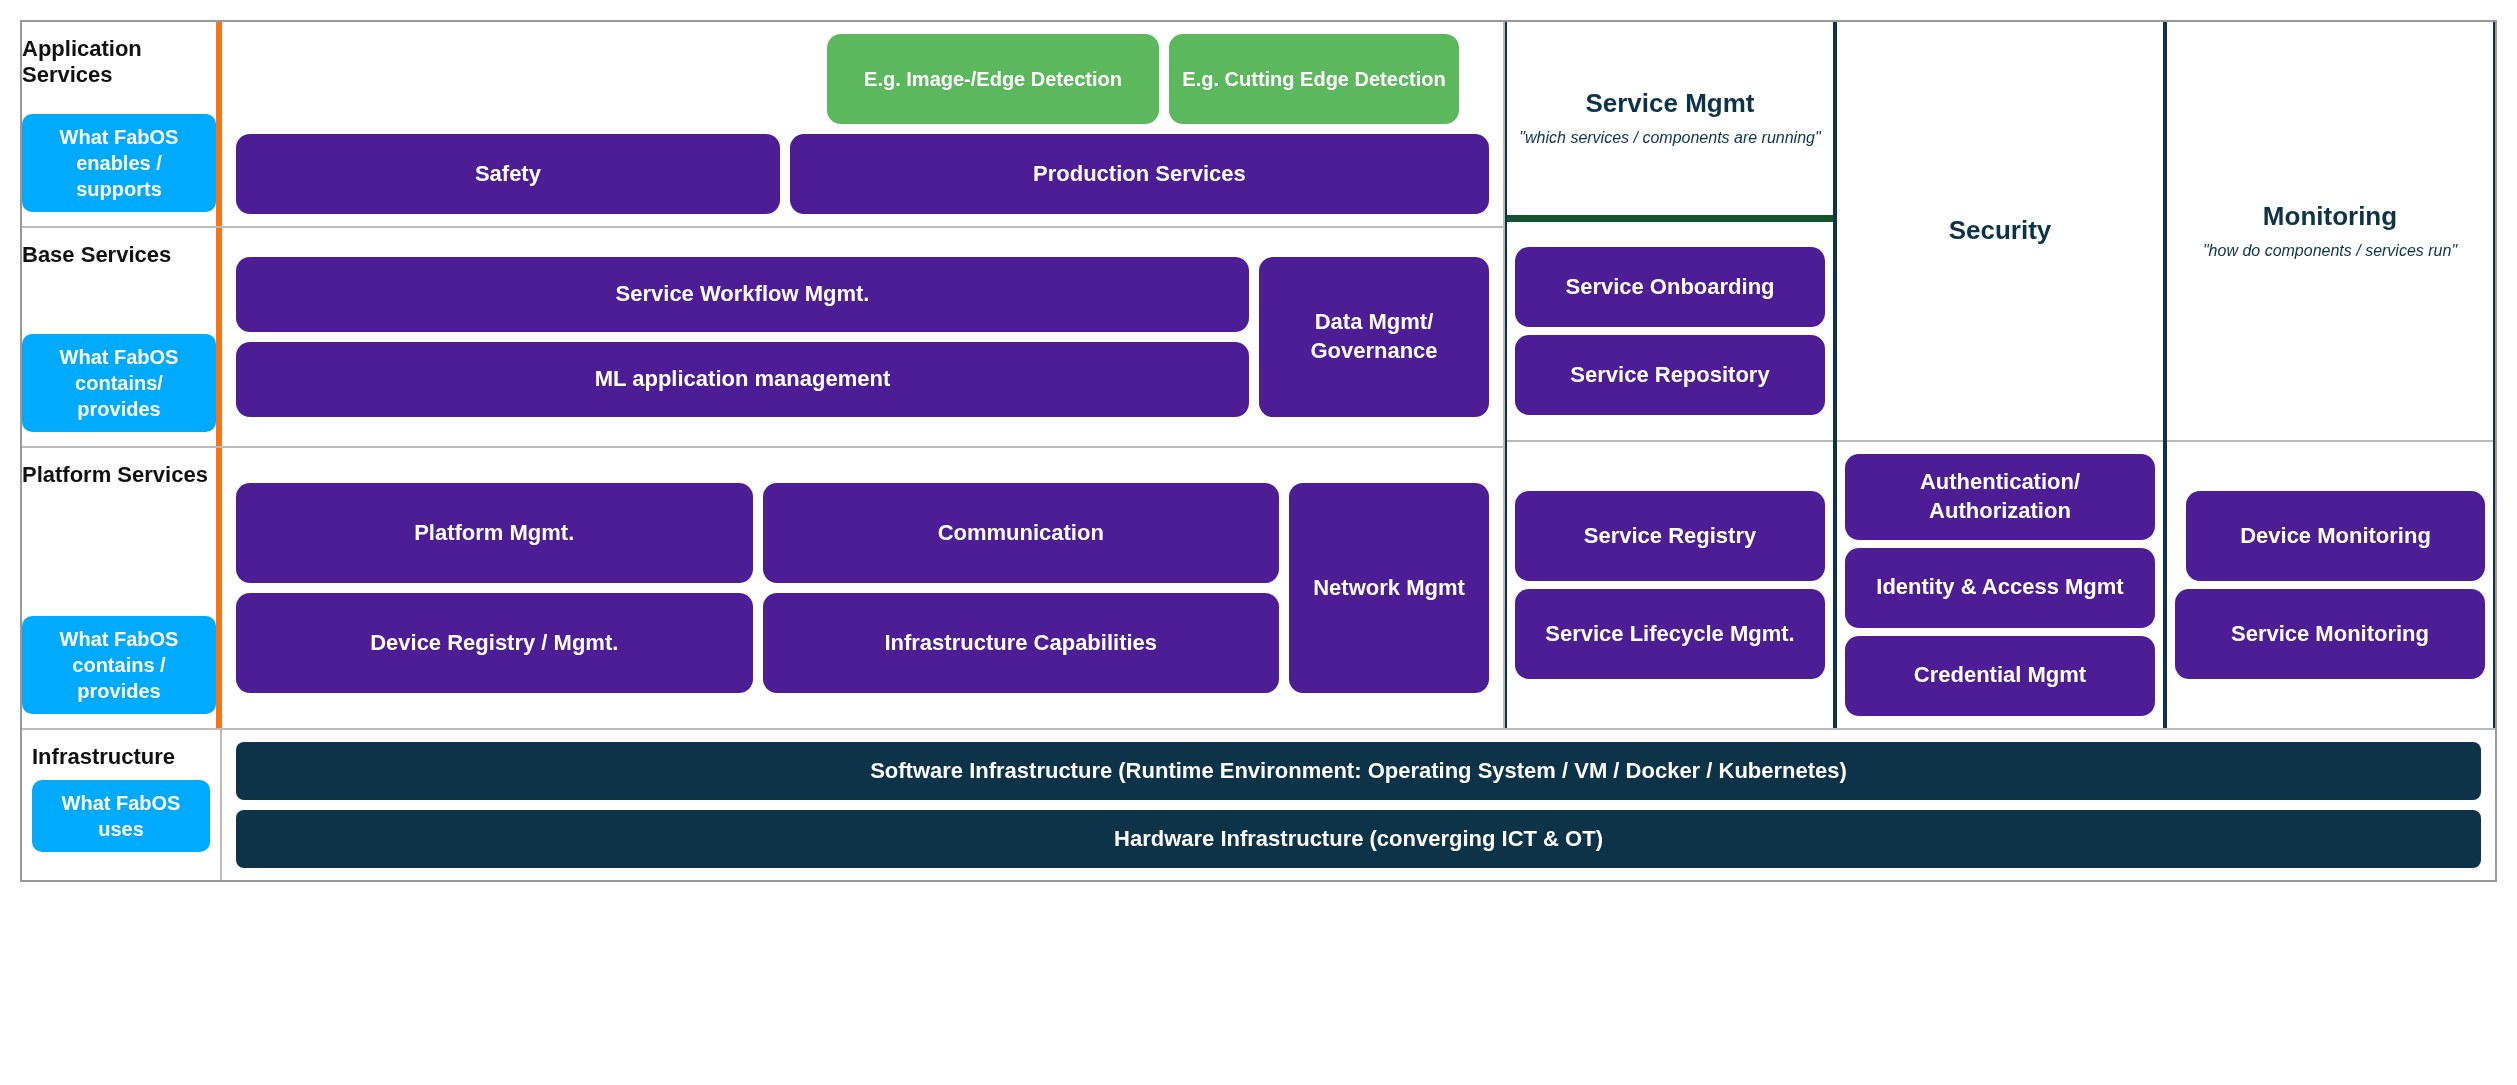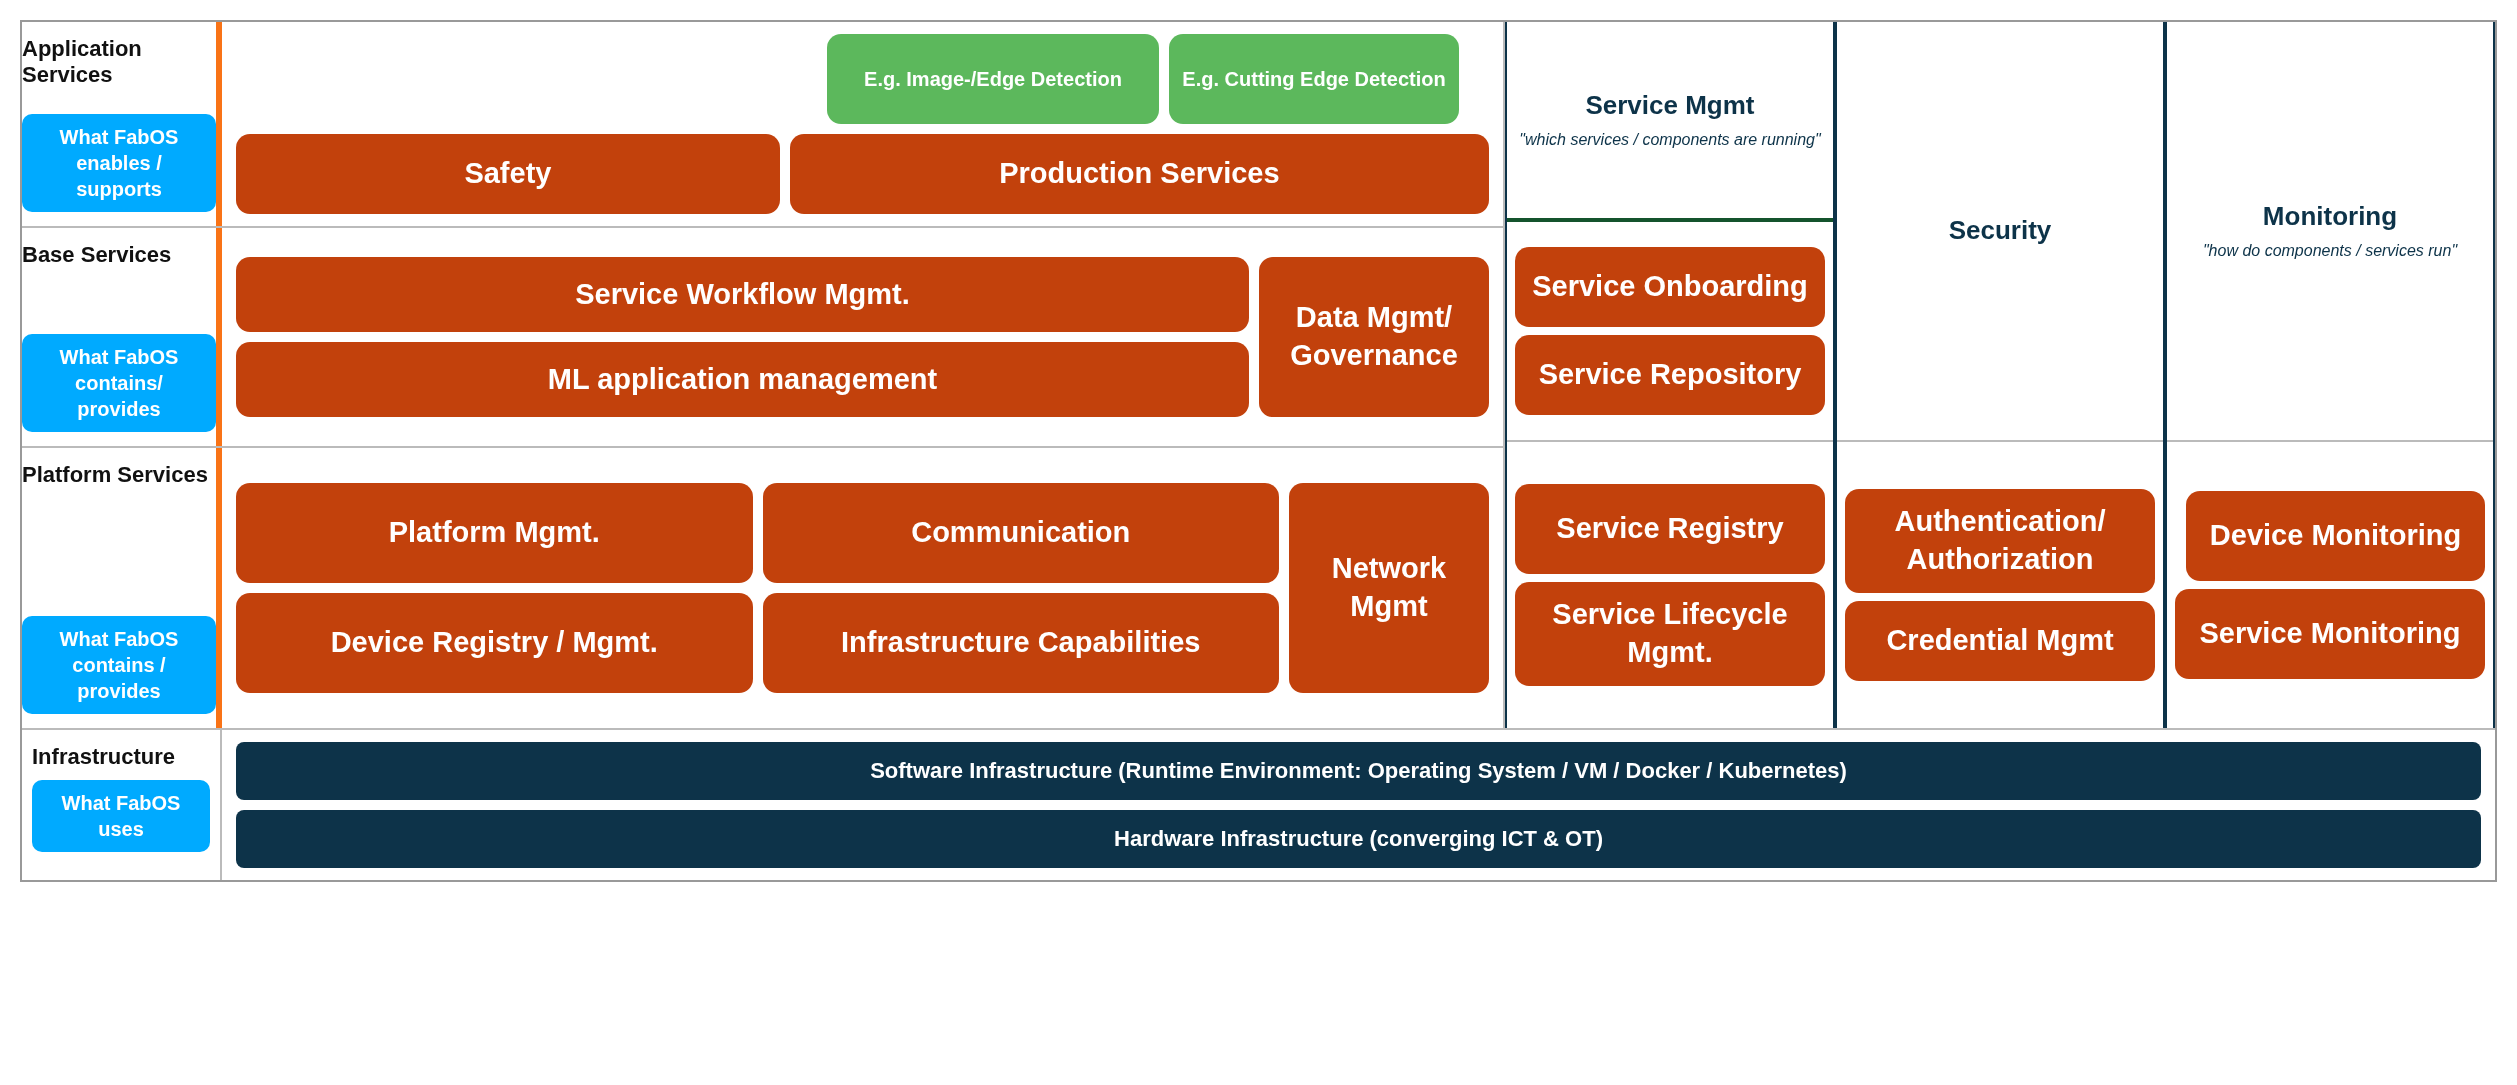--- a/index.html
+++ b/index.html
@@ -22,28 +22,28 @@
       font-size: 20px;
       font-weight: bold;
       border-radius: 10px;
       padding: 10px 10px;
       text-align: center;
       line-height: 1.3;
     }
 
     
     .box-dark {
-      background: #c2410c;
+      background: #4c1d95;
       color: #fff;
       border-radius: 14px;
       display: flex;
       align-items: center;
       justify-content: center;
       text-align: center;
-      font-size: 29px;
+      font-size: 22px;
       font-weight: 600;
       padding: 14px 13px;
       line-height: 1.3;
     }
     .box-green {
       background: #5cb85c;
       color: #fff;
       border-radius: 14px;
       display: flex;
       align-items: center;
@@ -316,21 +316,21 @@
           </div>
         </div>
       </div>
 
     </div>
 
     <div class="right-panel">
 
       <div class="panel-col" style="border-right: 2.5px solid #0d3349;">
 
-        <div class="panel-header" style="min-height:200px; border-bottom:4px solid #14532d;">
+        <div class="panel-header" style="min-height:200px; border-bottom:7px solid #14532d;">
           <div class="panel-header-title">Service Mgmt</div>
           <div class="panel-header-sub">"which services / components are running"</div>
         </div>
 
         <div class="panel-base-cell" style="min-height:220px; border-bottom:2px solid #bbb;">
           <div class="box-dark" style="min-height:80px;">Service Onboarding</div>
           <div class="box-dark" style="min-height:80px;">Service Repository</div>
         </div>
 
         <div class="panel-platform-cell">
@@ -340,20 +340,21 @@
       </div>
 
       <div class="panel-col" style="border-right: 2.5px solid #0d3349;">
 
         <div class="panel-header" style="min-height:420px; border-bottom:2px solid #bbb;">
           <div class="panel-header-title">Security</div>
         </div>
 
         <div class="panel-platform-cell">
           <div class="box-dark" style="min-height:80px;">Authentication/ Authorization</div>
+          <div class="box-dark" style="min-height:80px;">Identity &amp; Access Mgmt</div>
           <div class="box-dark" style="min-height:80px;">Credential Mgmt</div>
         </div>
       </div>
 
       <div class="panel-col" style="border-right: 2.5px solid #0d3349;">
 
         <div class="panel-header" style="min-height:420px; border-bottom:2px solid #bbb;">
           <div class="panel-header-title">Monitoring</div>
           <div class="panel-header-sub">"how do components / services run"</div>
         </div>

